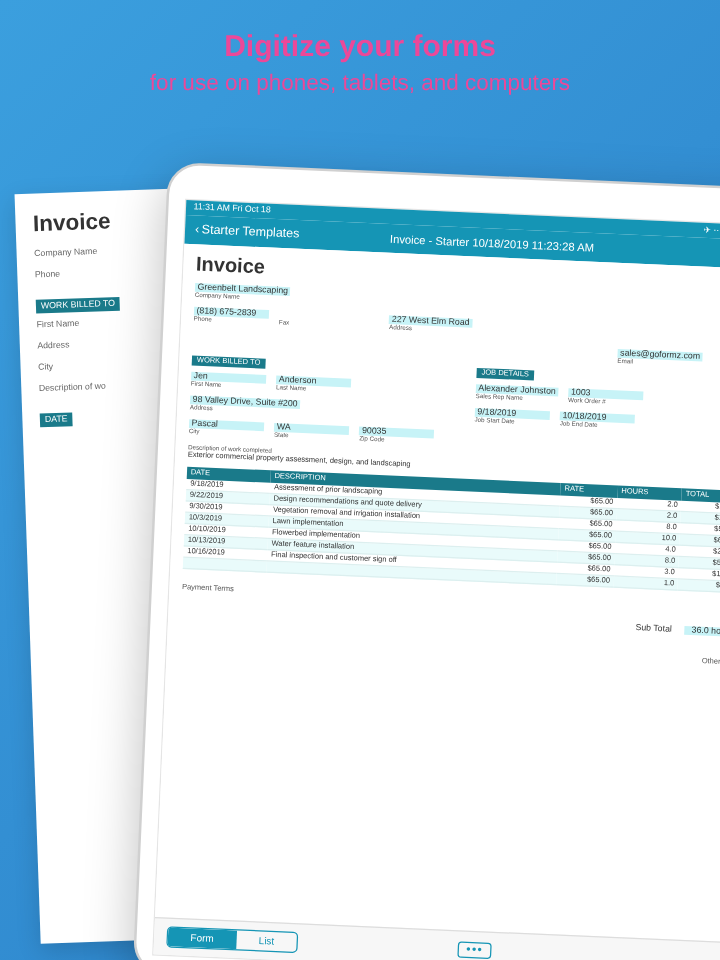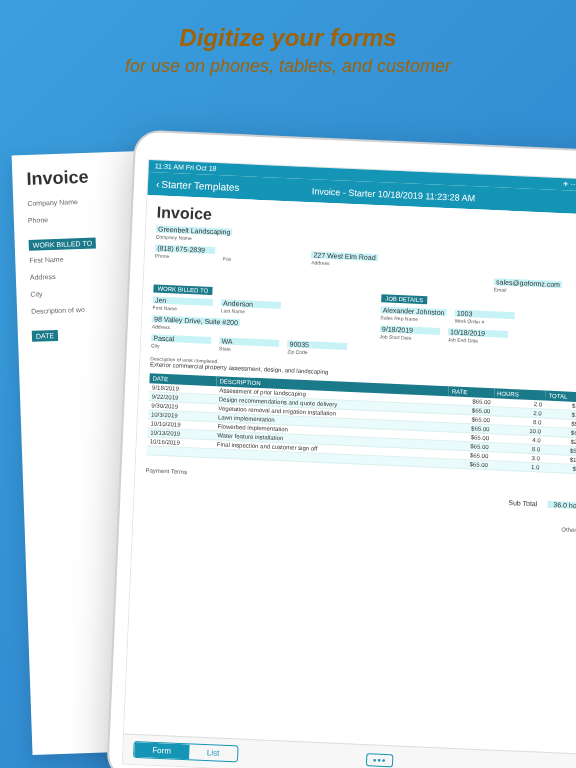--- a/index.html
+++ b/index.html
@@ -3,21 +3,21 @@
 <meta charset="utf-8">
 <style>
   * { margin: 0; padding: 0; box-sizing: border-box; }
   body {
     width: 576px; height: 768px;
     background: linear-gradient(135deg, #3b9fde 0%, #2b7fc8 100%);
     font-family: -apple-system, Helvetica, Arial, sans-serif;
     overflow: hidden;
     position: relative;
   }
-  .hero { text-align: center; padding: 24px 20px 50px; color: #a16207; font-style: italic; }
+  .hero { text-align: center; padding: 24px 20px 50px; color: #ec4899; }
   .hero h1 { font-size: 24px; font-weight: 600; }
   .hero p { font-size: 18px; font-weight: 300; margin-top: 4px; }
 
   
   .paper {
     position: absolute;
     left: 22px; top: 150px;
     width: 300px; height: 600px;
     background: #fff;
     transform: rotate(-2deg);
@@ -95,21 +95,21 @@
   .seg { display:flex; border:1px solid #1595b5; border-radius:4px; overflow:hidden; font-size:8px; }
   .seg div { padding:3px 18px; color:#1595b5; }
   .seg div.act { background:#1595b5; color:#fff; }
   .more { color:#1595b5; border:1px solid #1595b5; border-radius:3px; padding:0 6px; font-size:10px; letter-spacing:1px;}
 </style>
 </head>
 <body>
 
 <div class="hero">
   <h1>Digitize your forms</h1>
-  <p>for use on phones, tablets, and customer</p>
+  <p>for use on phones, tablets, and computers</p>
 </div>
 
 <div class="paper">
   <h2>Invoice</h2>
   <span class="lbl">Company Name</span>
   <span class="lbl">Phone</span>
   <span class="bar">WORK BILLED TO</span>
   <span class="lbl">First Name</span>
   <span class="lbl">Address</span>
   <span class="lbl">City</span>

